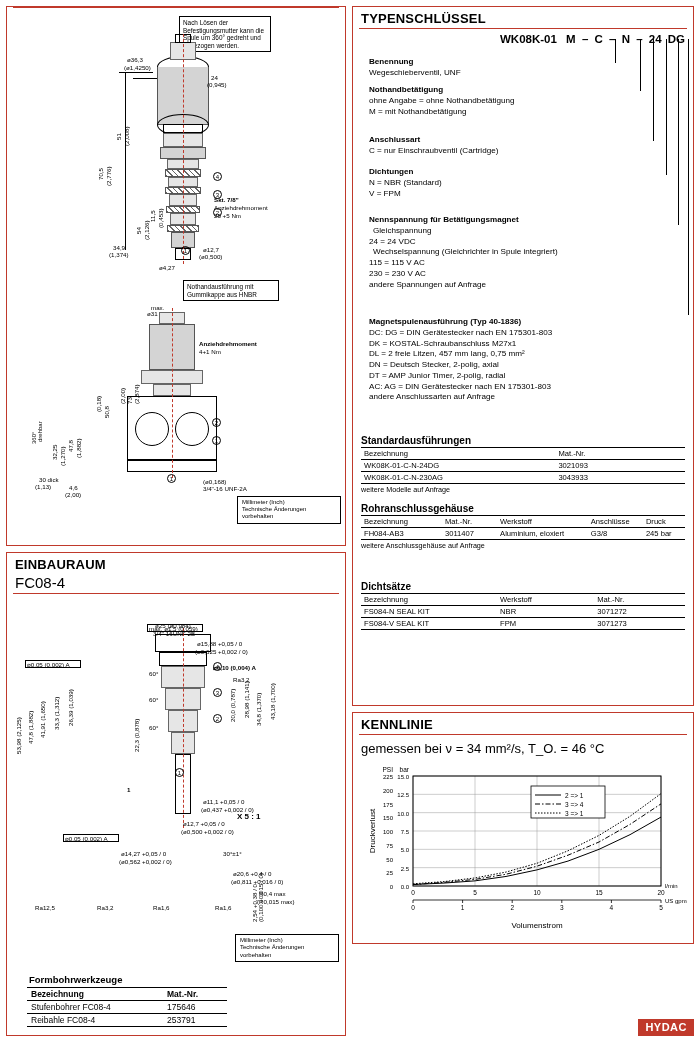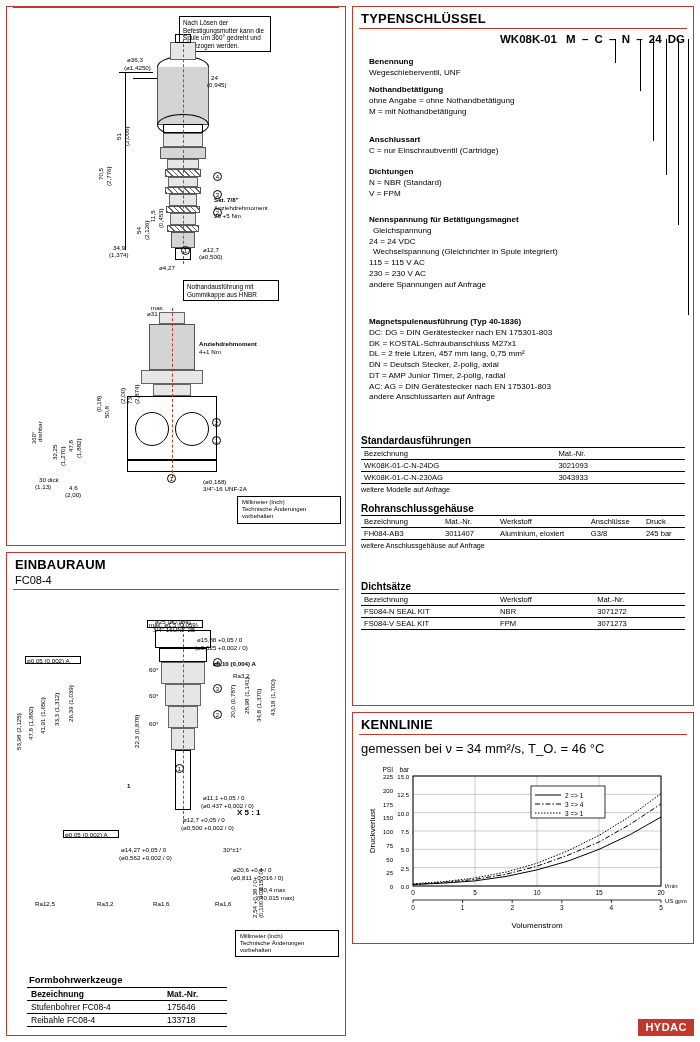--- a/index.html
+++ b/index.html
@@ -208,21 +208,21 @@
 
       <div class="footnote" style="left:230px; top:484px; width:104px;">
         <span>Millimeter (Inch)</span><br>
         <span>Technische Änderungen vorbehalten</span>
       </div>
     </div>
   </div>
 
   <div class="panel" id="panel-einbauraum">
     <div class="panel-title">EINBAURAUM</div>
-    <div class="dwg-txt" style="position:static; display:block; font-size:11px; font-weight:normal; padding:0 0 2px 8px;">FC08-4</div>
+    <div class="dwg-txt" style="position:static; display:block; font-size:15px; font-weight:normal; padding:0 0 2px 8px;">FC08-4</div>
     <div class="rule-red"></div>
 
     <div class="drawing" style="height:360px;">
 
       <div class="thin" style="left:148px; top:36px; width:56px; height:18px;"></div>
       <div class="thin" style="left:152px; top:54px; width:48px; height:14px;"></div>
       <div class="grey2" style="left:154px; top:68px; width:44px; height:22px;"></div>
       <div class="grey2" style="left:158px; top:90px; width:36px; height:22px;"></div>
       <div class="grey2" style="left:161px; top:112px; width:30px; height:22px;"></div>
       <div class="grey2" style="left:164px; top:134px; width:24px; height:22px;"></div>
@@ -301,21 +301,21 @@
             <th>Mat.-Nr.</th>
           </tr>
         </thead>
         <tbody>
           <tr>
             <td>Stufenbohrer FC08-4</td>
             <td>175646</td>
           </tr>
           <tr>
             <td>Reibahle FC08-4</td>
-            <td>133718</td>
+            <td>253791</td>
           </tr>
         </tbody>
       </table>
     </div>
   </div>
 
   <div class="panel" id="panel-typ">
     <div class="panel-title">TYPENSCHLÜSSEL</div>
     <div class="rule-red"></div>
 

